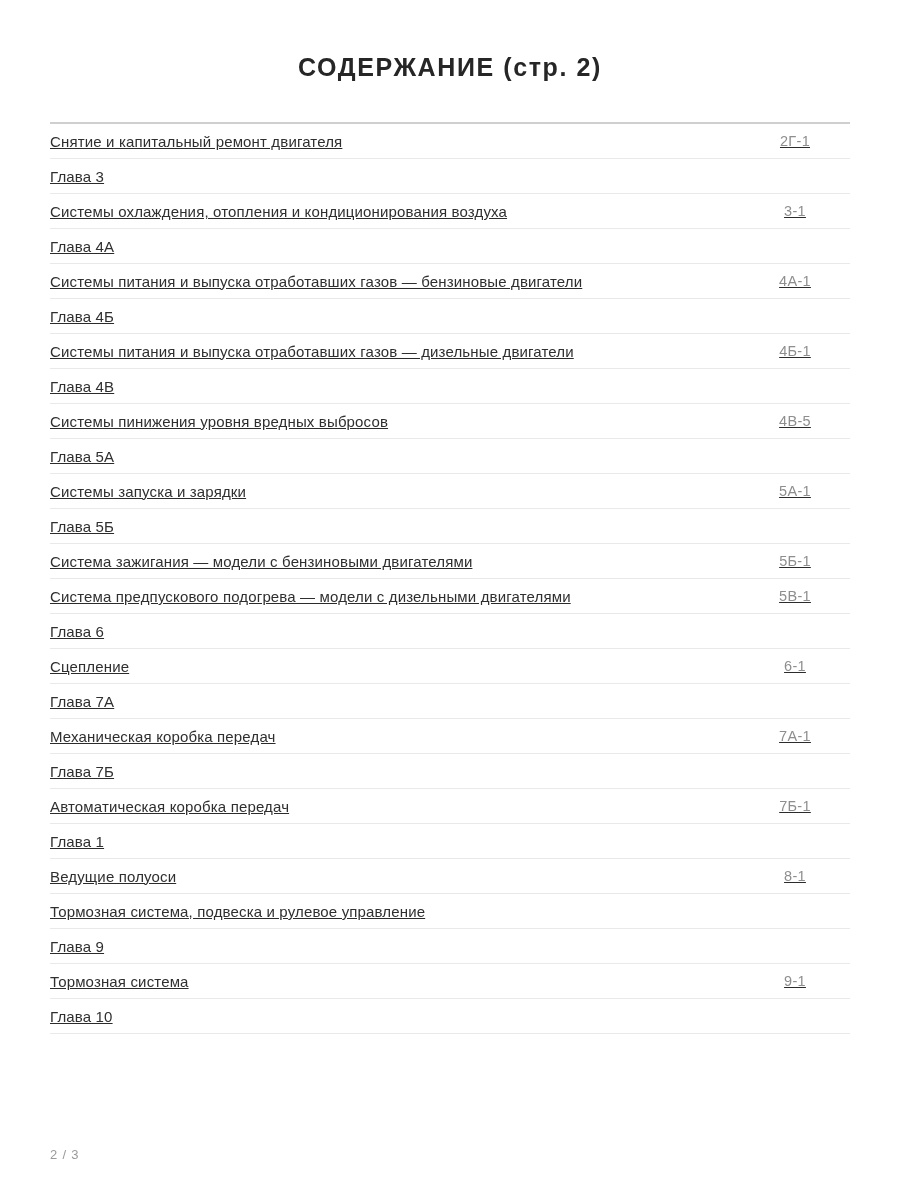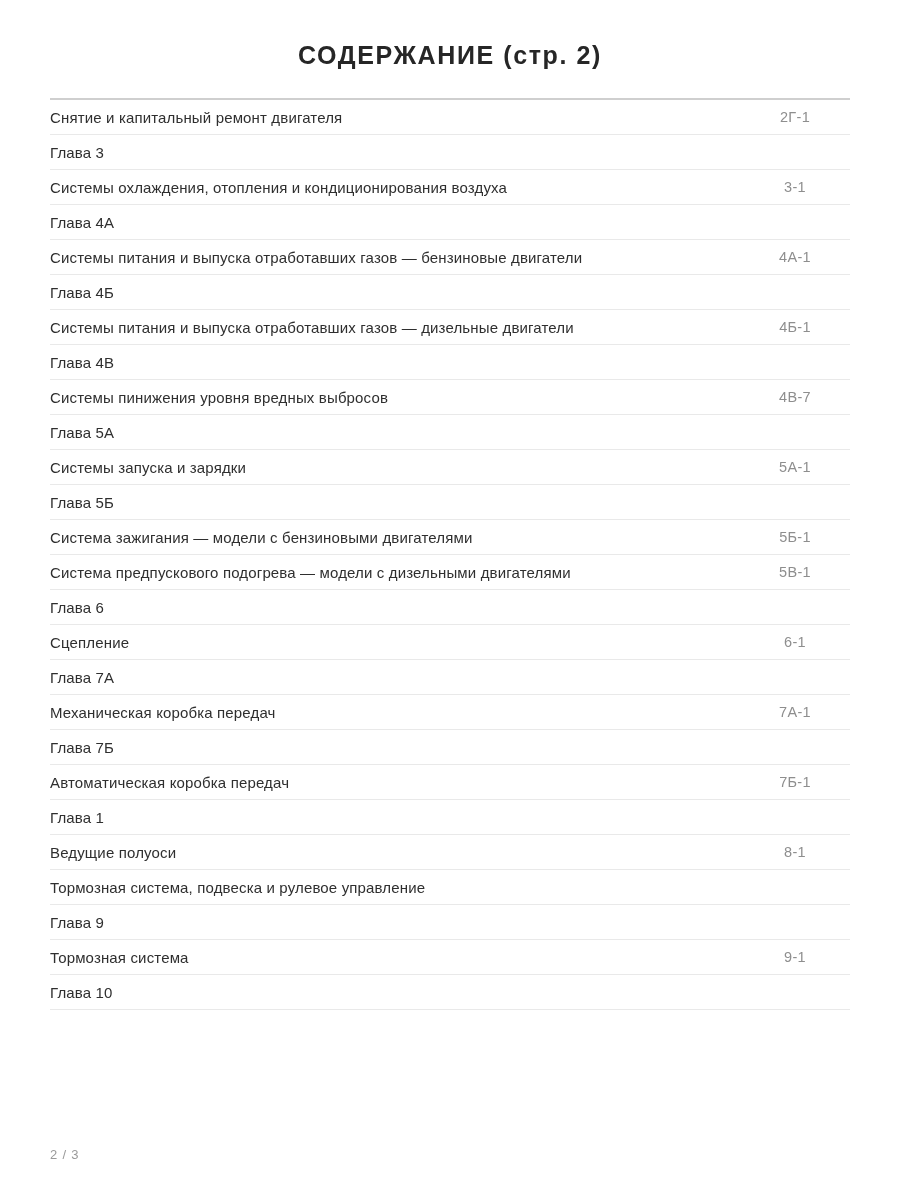--- a/index.html
+++ b/index.html
@@ -23,35 +23,36 @@
     padding: 0 50px;
     display: flex;
     flex-direction: column;
   }
   .doc-title {
     text-align: center;
     font-size: 25px;
     font-weight: bold;
     letter-spacing: 1.6px;
     color: #262626;
-    margin: 0;
+    margin: 12px;
     padding-top: 40px;
     padding-bottom: 27px;
     line-height: 1.25;
   }
   .title-rule {
     height: 2px;
     background: #cfcfcf;
     width: 100%;
     margin: 0 0 0 0;
   }
   .toc {
     width: 100%;
     border-collapse: collapse;
     table-layout: fixed;
+    text-decoration: underline;
   }
   .toc tr {
     height: 34px;
   }
   .toc td {
     border-bottom: 1px solid #e9e9e9;
     padding: 0;
     vertical-align: middle;
     height: 34px;
   }
@@ -117,21 +118,21 @@
         <tr>
           <td class="entry">Системы питания и выпуска отработавших газов — дизельные двигатели</td>
           <td class="pageref">4Б-1</td>
         </tr>
         <tr>
           <td class="entry">Глава 4В</td>
           <td class="pageref"></td>
         </tr>
         <tr>
           <td class="entry">Системы пинижения уровня вредных выбросов</td>
-          <td class="pageref">4В-7</td>
+          <td class="pageref">4В-5</td>
         </tr>
         <tr>
           <td class="entry">Глава 5А</td>
           <td class="pageref"></td>
         </tr>
         <tr>
           <td class="entry">Системы запуска и зарядки</td>
           <td class="pageref">5А-1</td>
         </tr>
         <tr>

